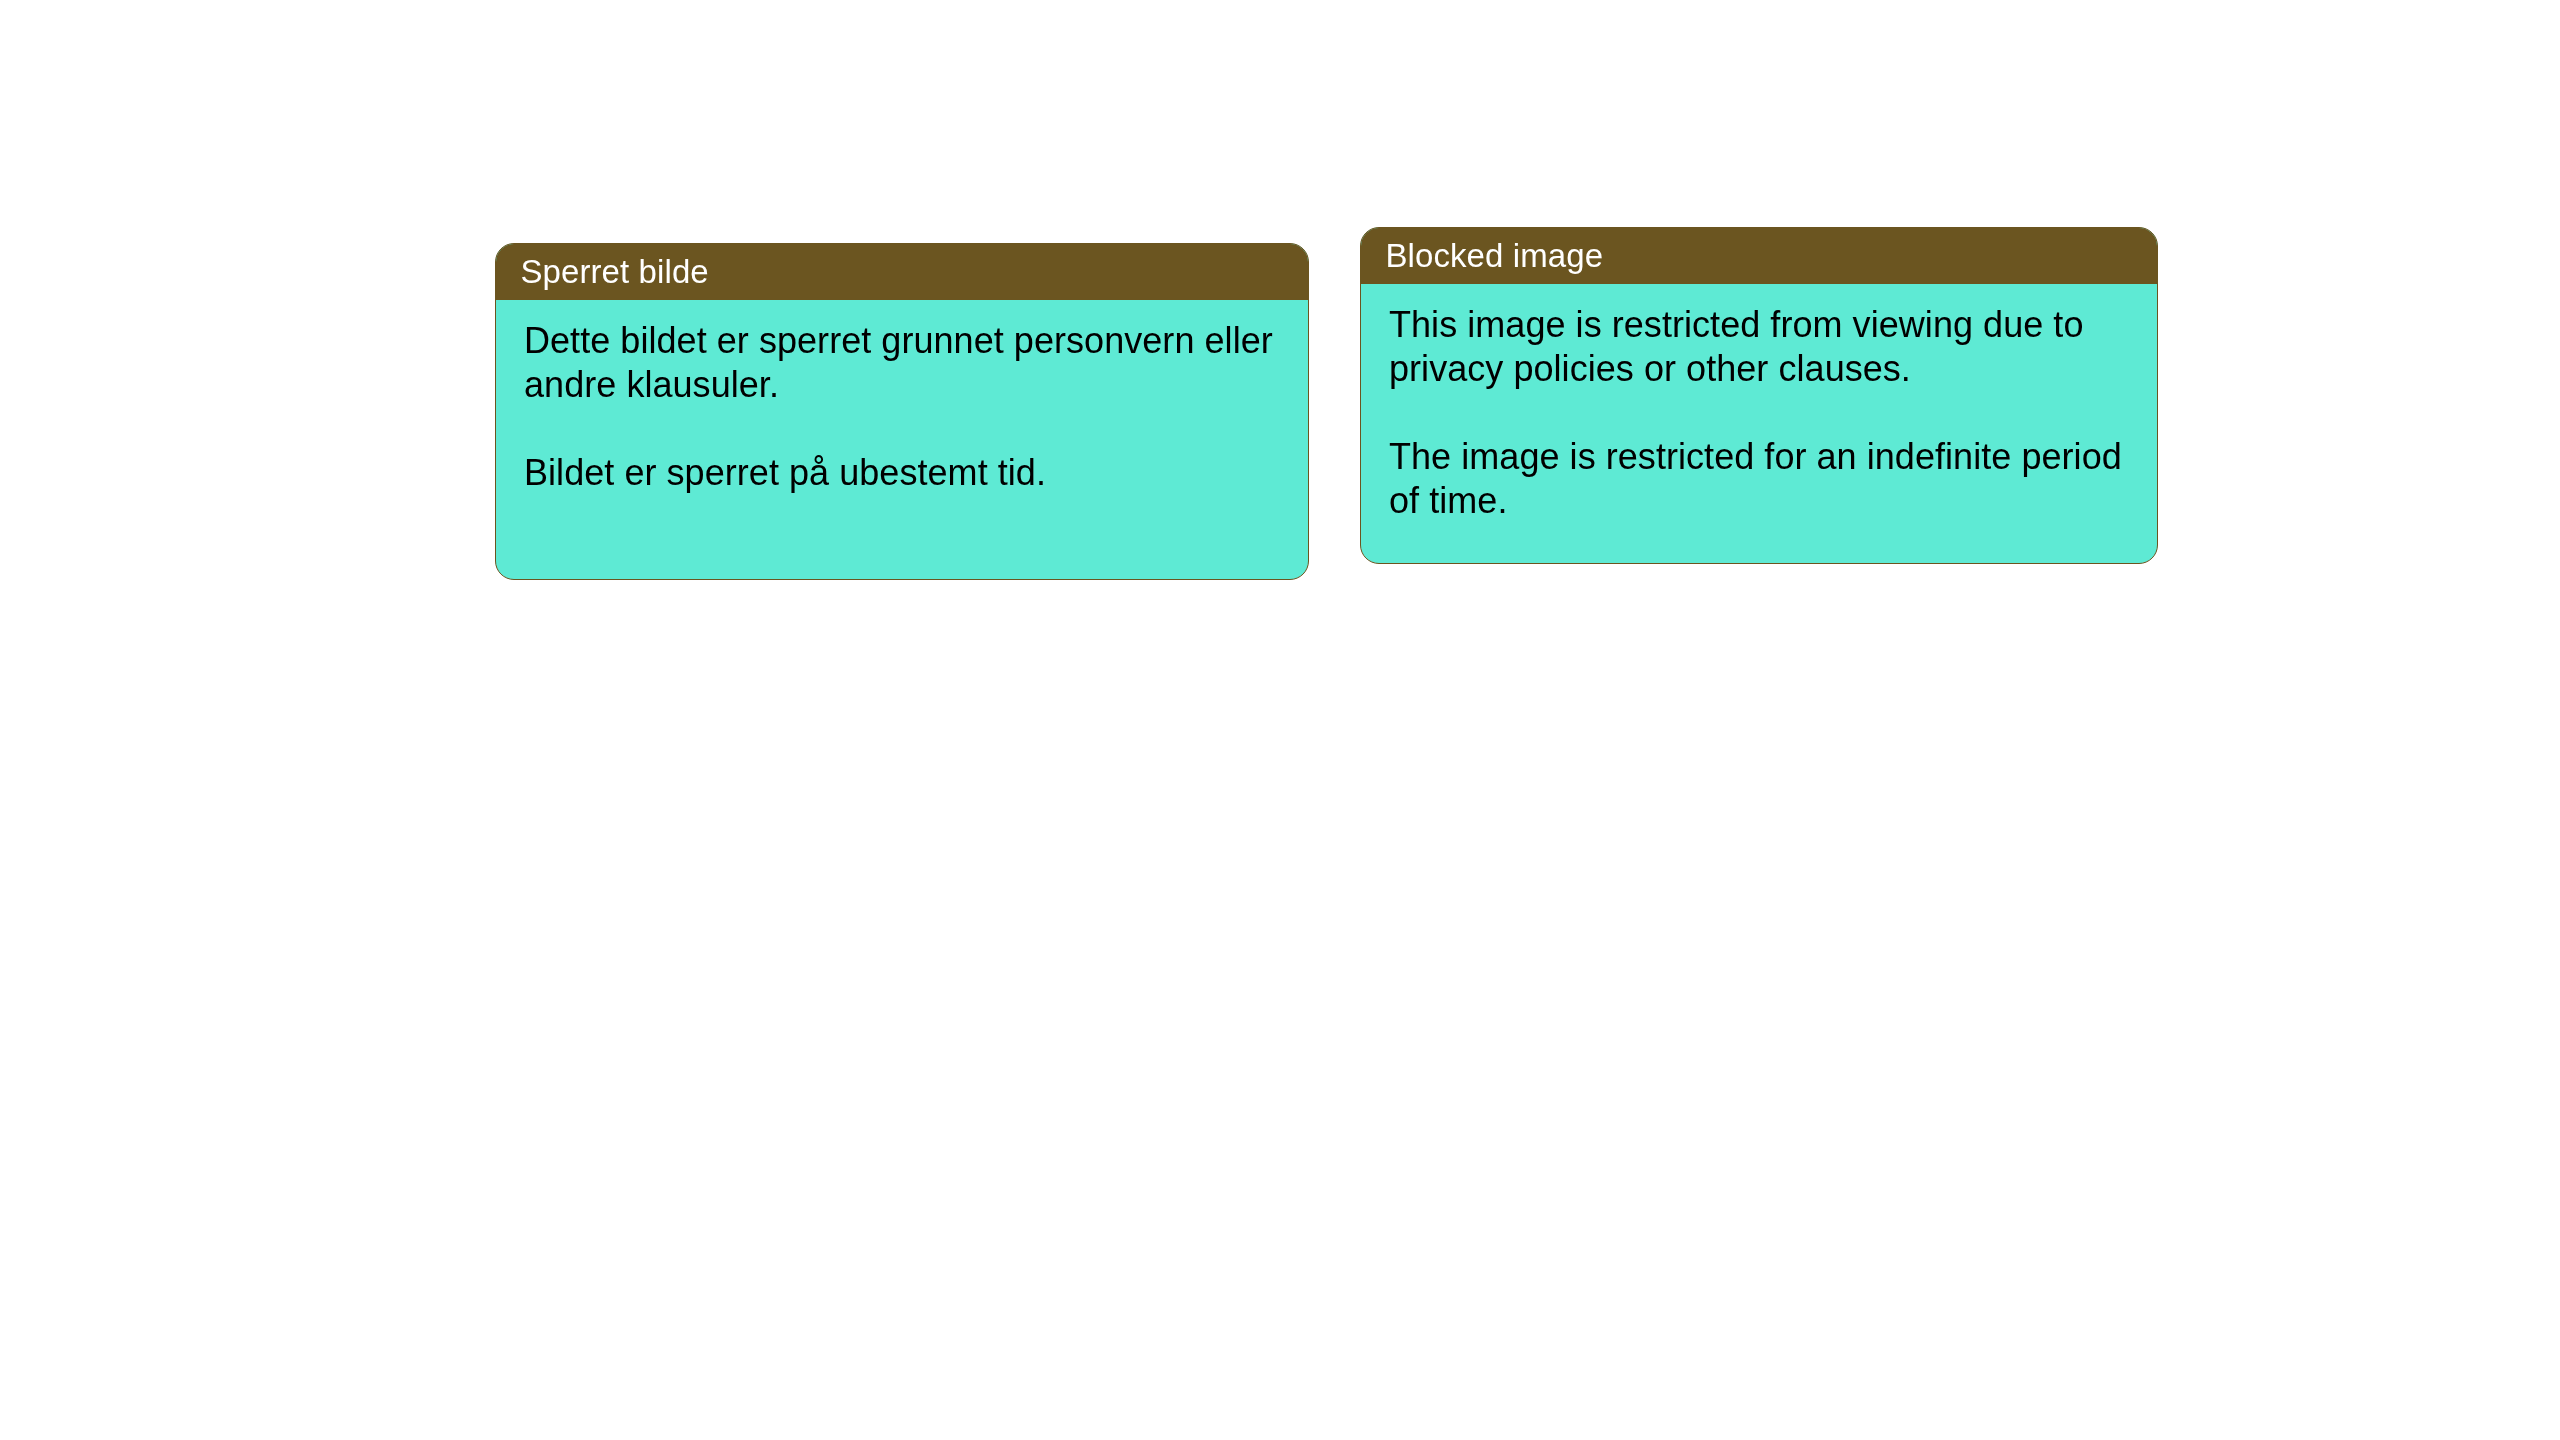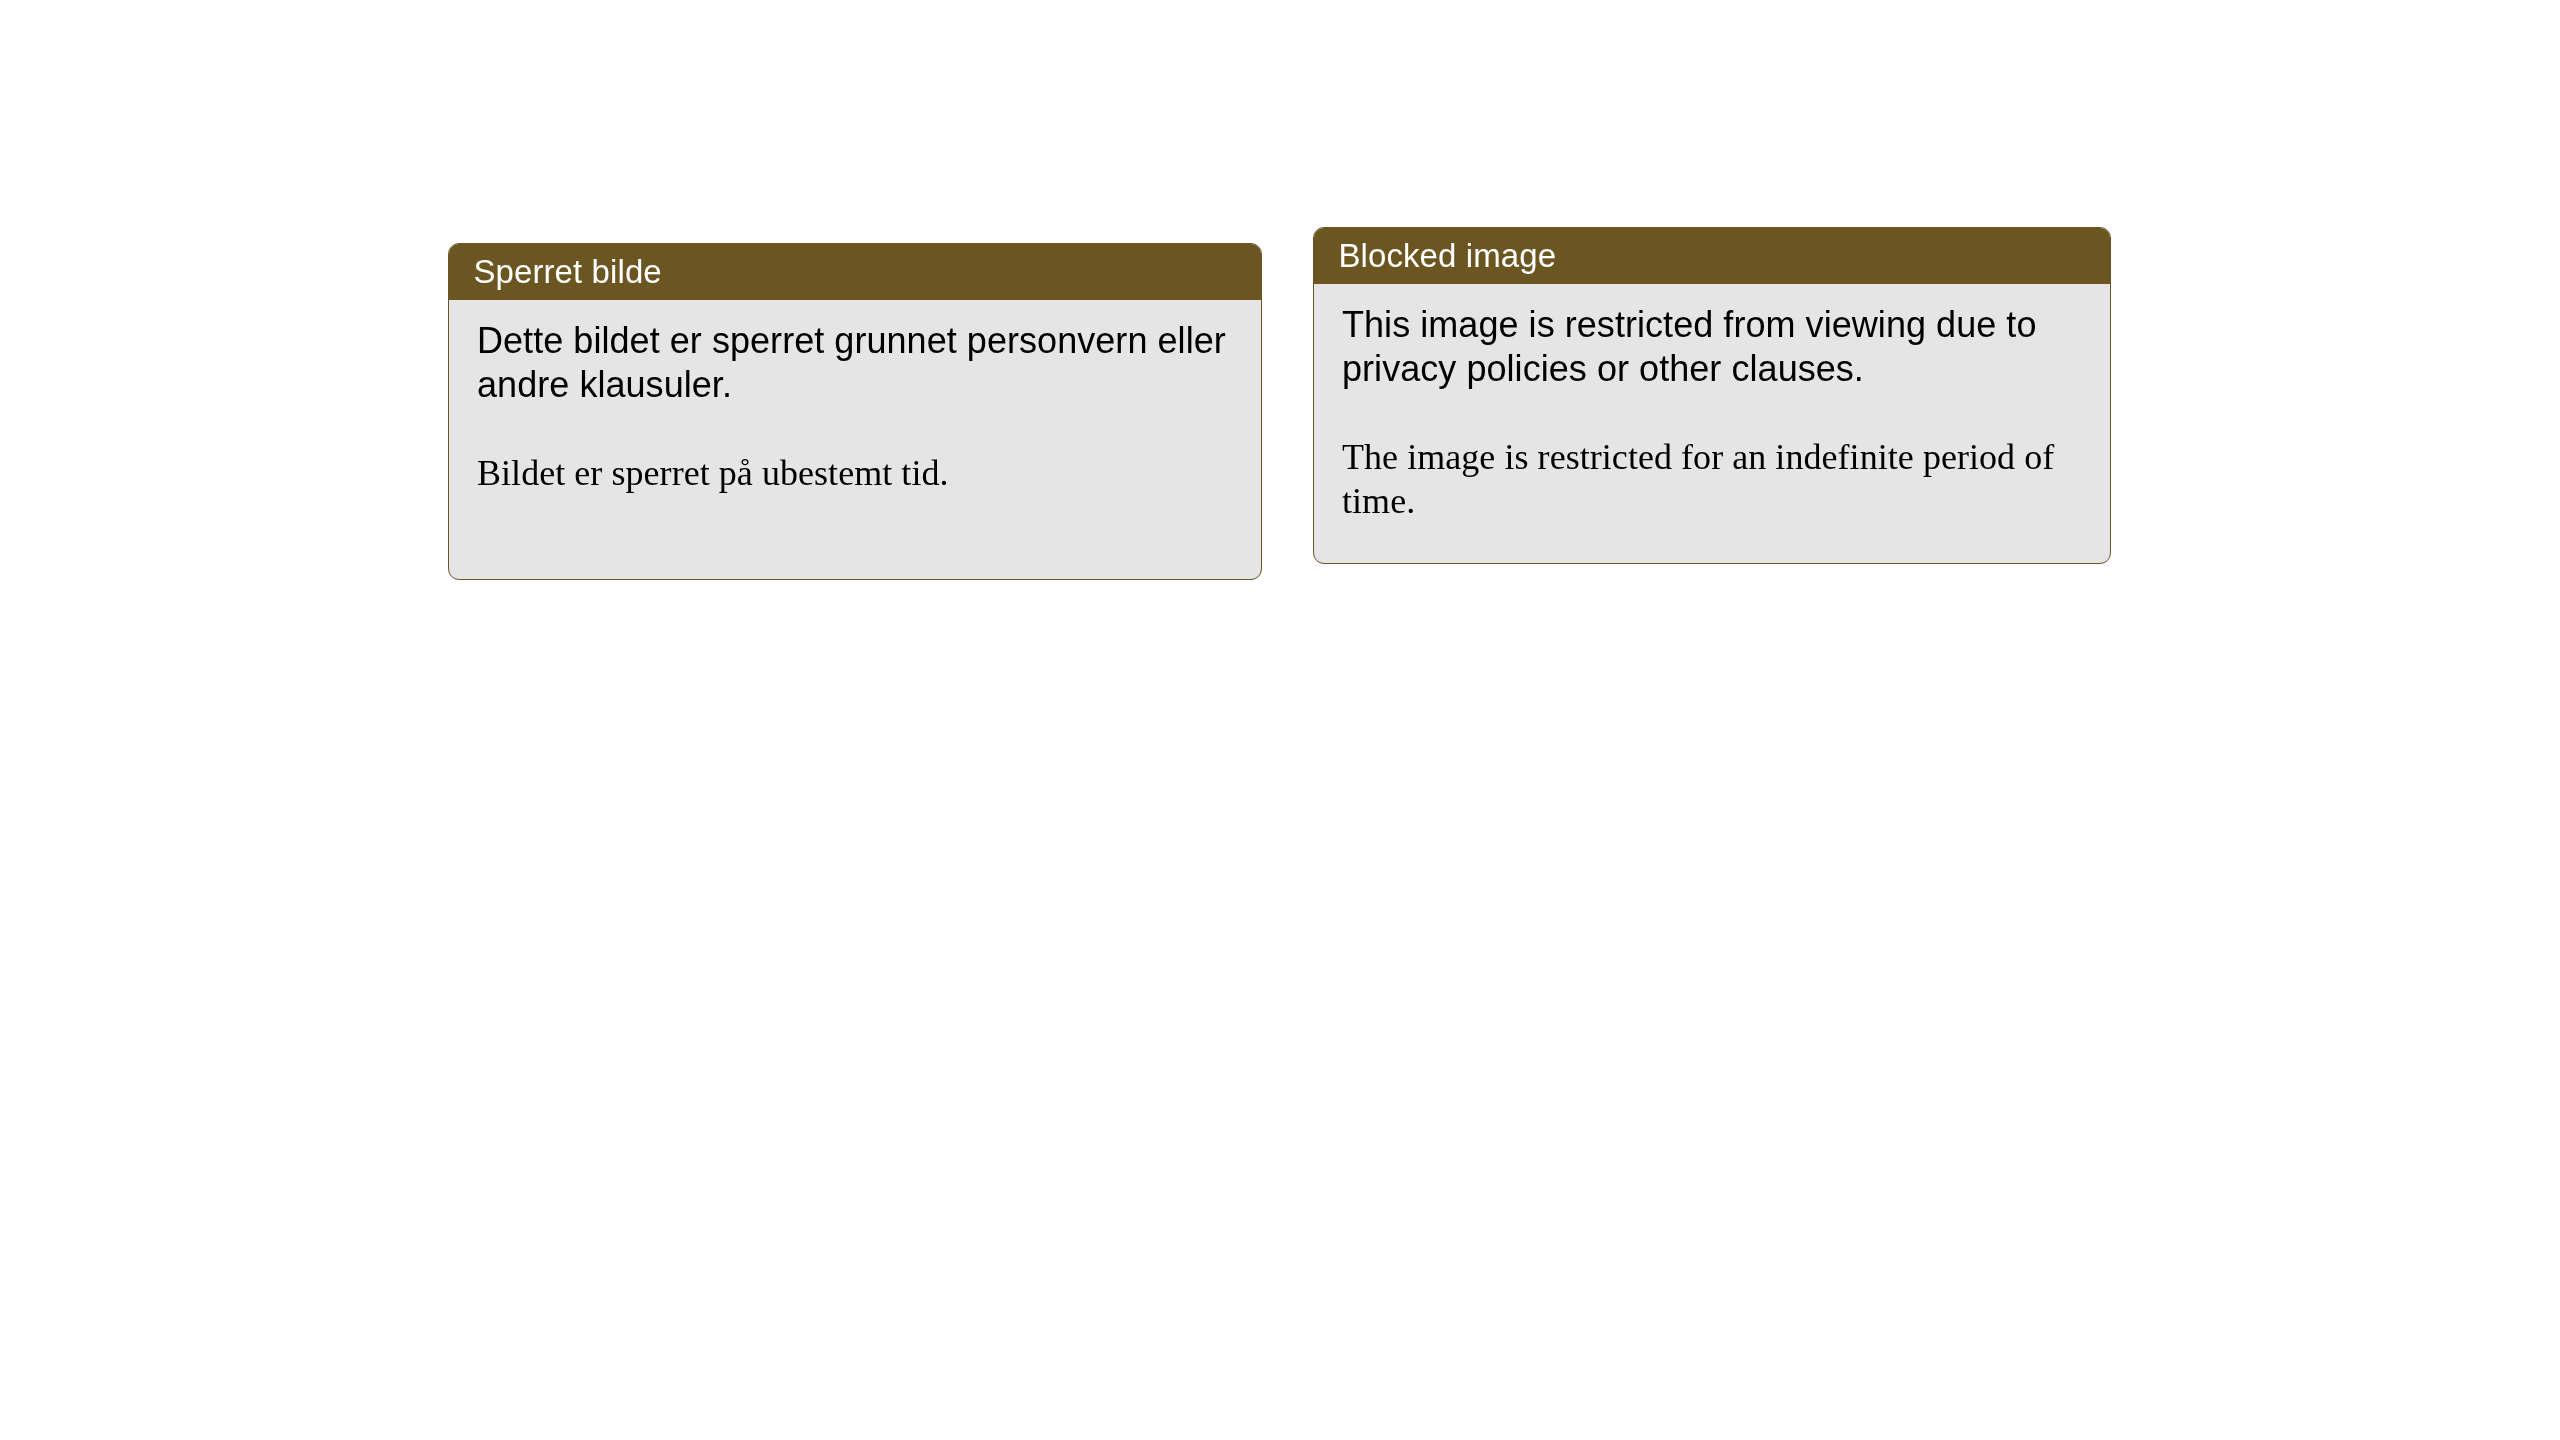--- a/index.html
+++ b/index.html
@@ -18,26 +18,27 @@
   #canvas {
     position: relative;
     width: 2560px;
     height: 1440px;
     background: #ffffff;
   }
 
   .notice-card {
     position: absolute;
     box-sizing: border-box;
-    background: #e5e5e5;
+    background: #5eead4;
     border: 1.6px solid #6b5520;
-    border-radius: 11px;
+    border-radius: 19px;
     overflow: hidden;
     display: flex;
     flex-direction: column;
+    margin-left: 47px;
   }
 
   .card-left {
     left: 448px;
     top: 243px;
     width: 814px;
     height: 337px;
   }
 
   .card-right {
@@ -79,21 +80,20 @@
     color: #000000;
     font-size: 36px;
     font-weight: 400;
     line-height: 44px;
     margin: 0;
     letter-spacing: 0.05px;
   }
 
   .card-paragraph + .card-paragraph {
     margin-top: 44px;
-    font-family: Liberation Serif, serif;
   }
 </style>
 </head>
 <body>
 
 <div id="canvas">
 
   <section class="notice-card card-left">
     <header class="card-header">
       <span class="card-title">Sperret bilde</span>

